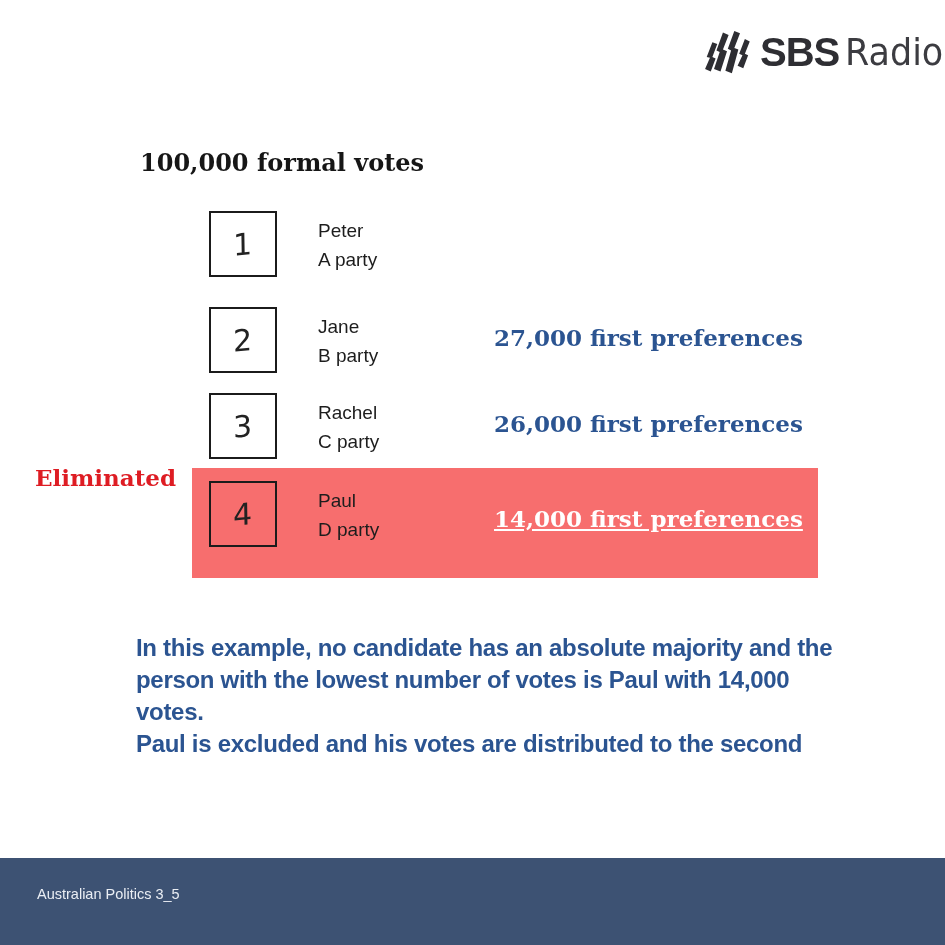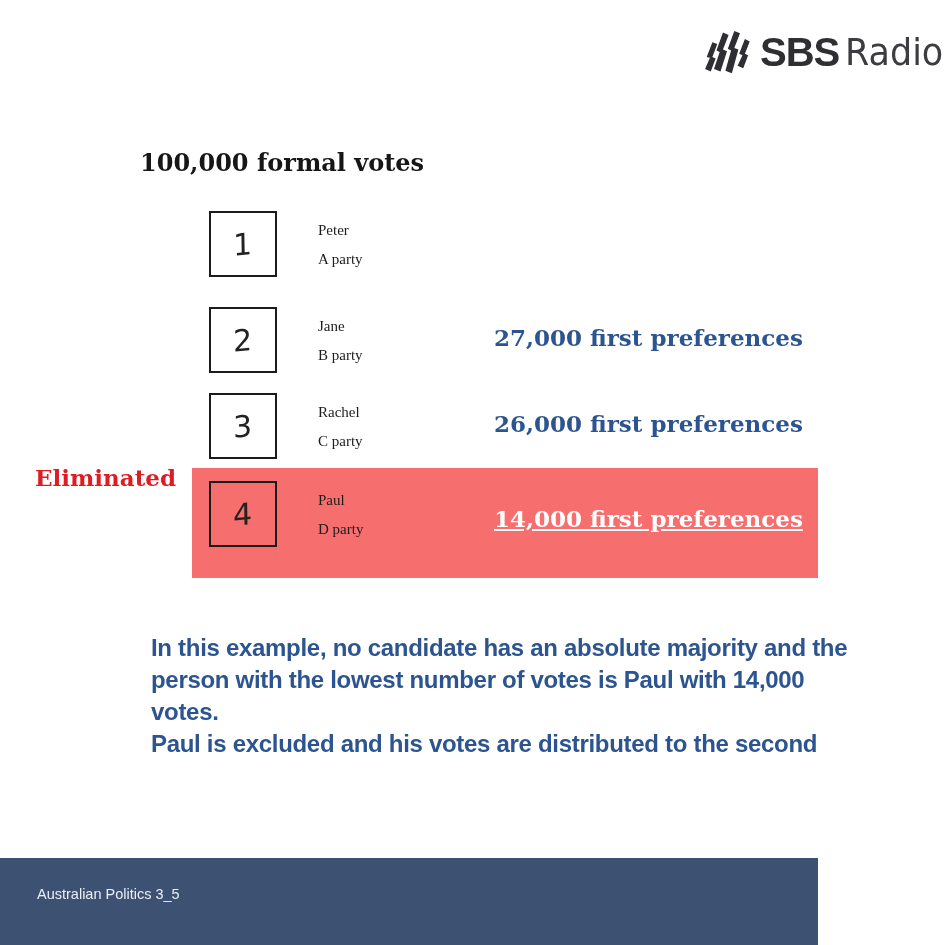--- a/index.html
+++ b/index.html
@@ -28,36 +28,36 @@
   .row-1{top:211px;} .row-2{top:307px;} .row-3{top:393px;} .row-4{top:481px;}
   .ballot-box{
     position:absolute;left:209px;top:0;width:64px;height:62px;
     border:2px solid #1b1b1b;background:transparent;
     display:flex;align-items:center;justify-content:center;
   }
   .ballot-num{
     font-family:"DejaVu Sans",sans-serif;font-size:30px;font-weight:400;color:#222;
     transform:rotate(-5deg) skewX(-4deg);
   }
-  .cand{position:absolute;left:318px;top:5px;font-family:Liberation Serif, serif;font-size:15px;color:#1d1d1d;line-height:29px;}
+  .cand{position:absolute;left:318px;top:5px;font-family:Liberation Sans, sans-serif;font-size:19px;color:#1d1d1d;line-height:29px;}
   .cand div{white-space:nowrap;}
   .prefs{
     position:absolute;left:494px;top:17px;white-space:nowrap;
     font-family:"DejaVu Serif",serif;font-weight:bold;font-size:23px;color:#2b5491;
   }
   .row-4 .prefs{color:#ffffff;top:24px;text-decoration:underline;}
   
-  .body-text{position:absolute;left:151px;top:632px;}
+  .body-text{position:absolute;left:136px;top:632px;}
   .body-line{
     font-family:"Liberation Sans",sans-serif;font-weight:bold;font-size:24px;
     color:#2b5491;line-height:32px;letter-spacing:-0.3px;white-space:nowrap;
   }
   
   .footer{
-    position:absolute;left:0;top:858px;width:818px;height:87px;background:#3d5273;
+    position:absolute;left:0;top:858px;width:945px;height:87px;background:#3d5273;
     box-sizing:border-box;padding:26px 0 0 37px;
   }
   .footer-line{
     font-family:"Liberation Sans",sans-serif;font-size:14.5px;color:#eaeef4;line-height:20px;
   }
 </style>
 </head>
 <body>
 
 <div class="canvas">

